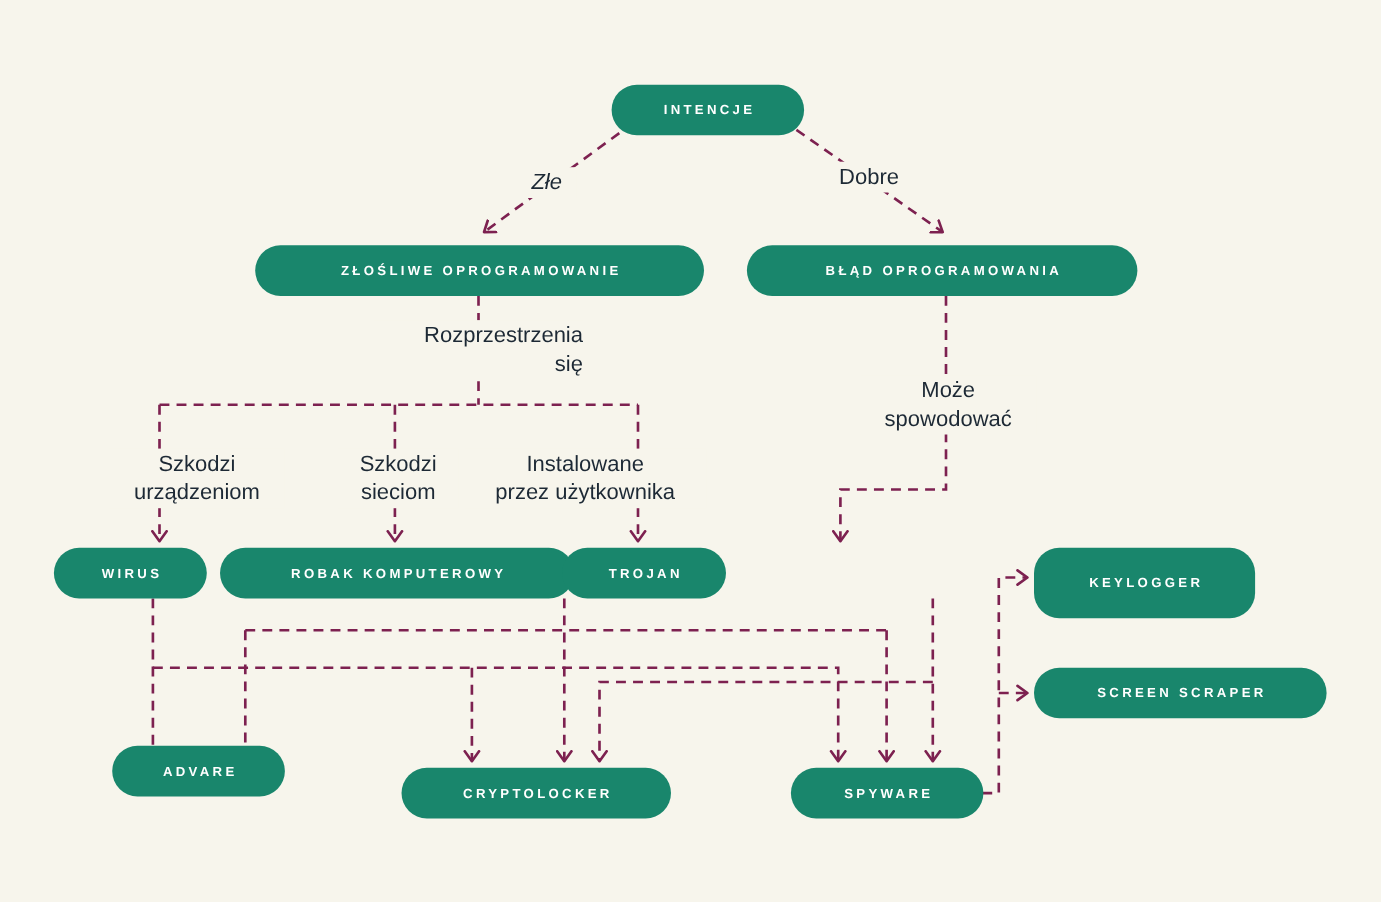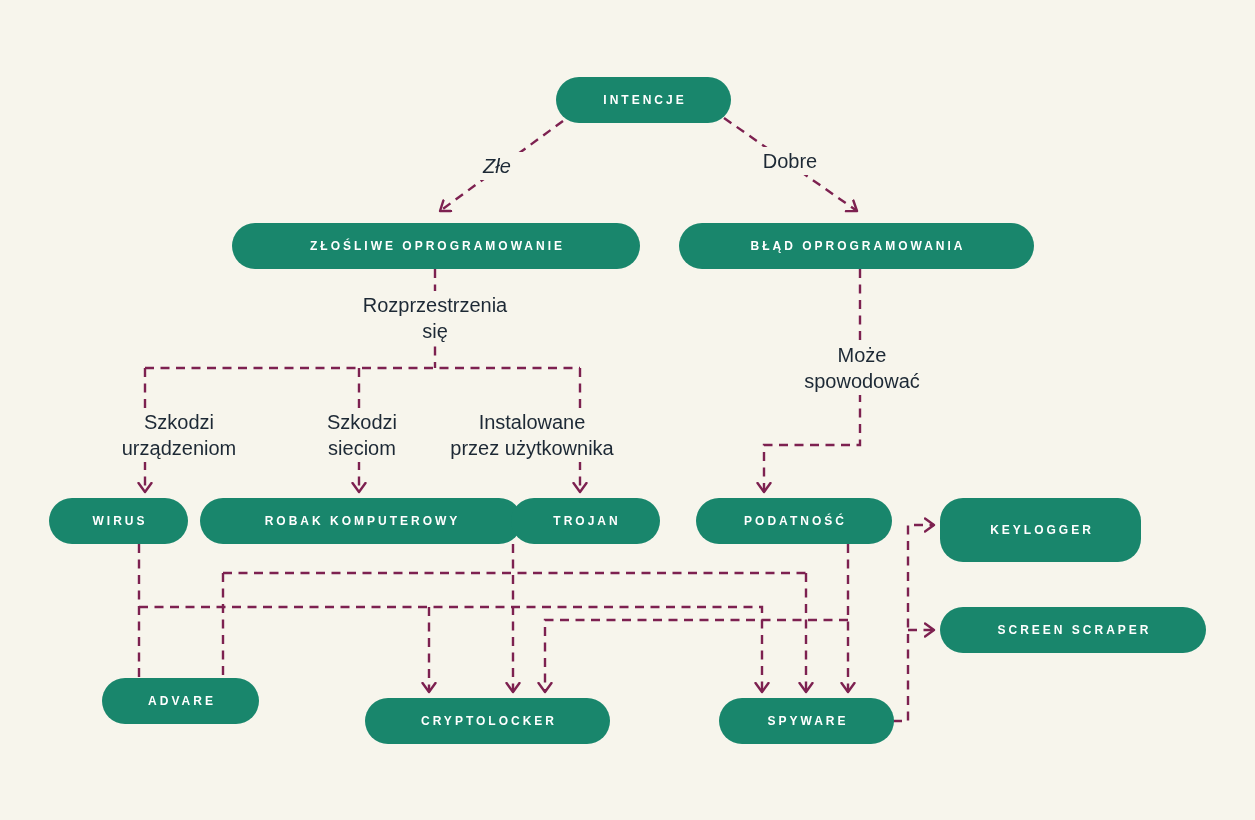--- a/index.html
+++ b/index.html
@@ -63,21 +63,21 @@
     <path class="edge" d="M893,721 L908,721 L908,525 L934,525" marker-end="url(#arw)"></path>
     <path class="edge" d="M908,630 L934,630" marker-end="url(#arw)"></path>
   </svg>
 
   <div class="elabel" style="left:470px;top:152px;width:54px;height:28px;font-style:italic;">
     <span>Złe</span>
   </div>
   <div class="elabel" style="left:754px;top:147px;width:72px;height:28px;">
     <span>Dobre</span>
   </div>
-  <div class="elabel" style="left:340px;top:291px;width:190px;height:54px;">
+  <div class="elabel" style="left:340px;top:291px;width:190px;height:54px;text-align:right;">
     <span>Rozprzestrzenia</span>
     <span>się</span>
   </div>
   <div class="elabel" style="left:782px;top:341px;width:160px;height:54px;">
     <span>Może</span>
     <span>spowodować</span>
   </div>
   <div class="elabel" style="left:99px;top:408px;width:160px;height:54px;">
     <span>Szkodzi</span>
     <span>urządzeniom</span>
@@ -90,20 +90,19 @@
     <span>Instalowane</span>
     <span>przez użytkownika</span>
   </div>
 
   <div class="node" style="left:556px;top:77px;width:175px;height:46px;">INTENCJE</div>
   <div class="node" style="left:232px;top:223px;width:408px;height:46px;">ZŁOŚLIWE OPROGRAMOWANIE</div>
   <div class="node" style="left:679px;top:223px;width:355px;height:46px;">BŁĄD OPROGRAMOWANIA</div>
   <div class="node" style="left:49px;top:498px;width:139px;height:46px;">WIRUS</div>
   <div class="node" style="left:200px;top:498px;width:322px;height:46px;">ROBAK KOMPUTEROWY</div>
   <div class="node" style="left:511px;top:498px;width:149px;height:46px;">TROJAN</div>
-  <div class="node" style="left:696px;top:498px;width:196px;height:46px;">PODATNOŚĆ</div>
   <div class="node" style="left:940px;top:498px;width:201px;height:64px;">KEYLOGGER</div>
   <div class="node" style="left:940px;top:607px;width:266px;height:46px;">SCREEN SCRAPER</div>
   <div class="node" style="left:102px;top:678px;width:157px;height:46px;">ADVARE</div>
   <div class="node" style="left:365px;top:698px;width:245px;height:46px;">CRYPTOLOCKER</div>
   <div class="node" style="left:719px;top:698px;width:175px;height:46px;">SPYWARE</div>
 
 </div>
 
 </body></html>

